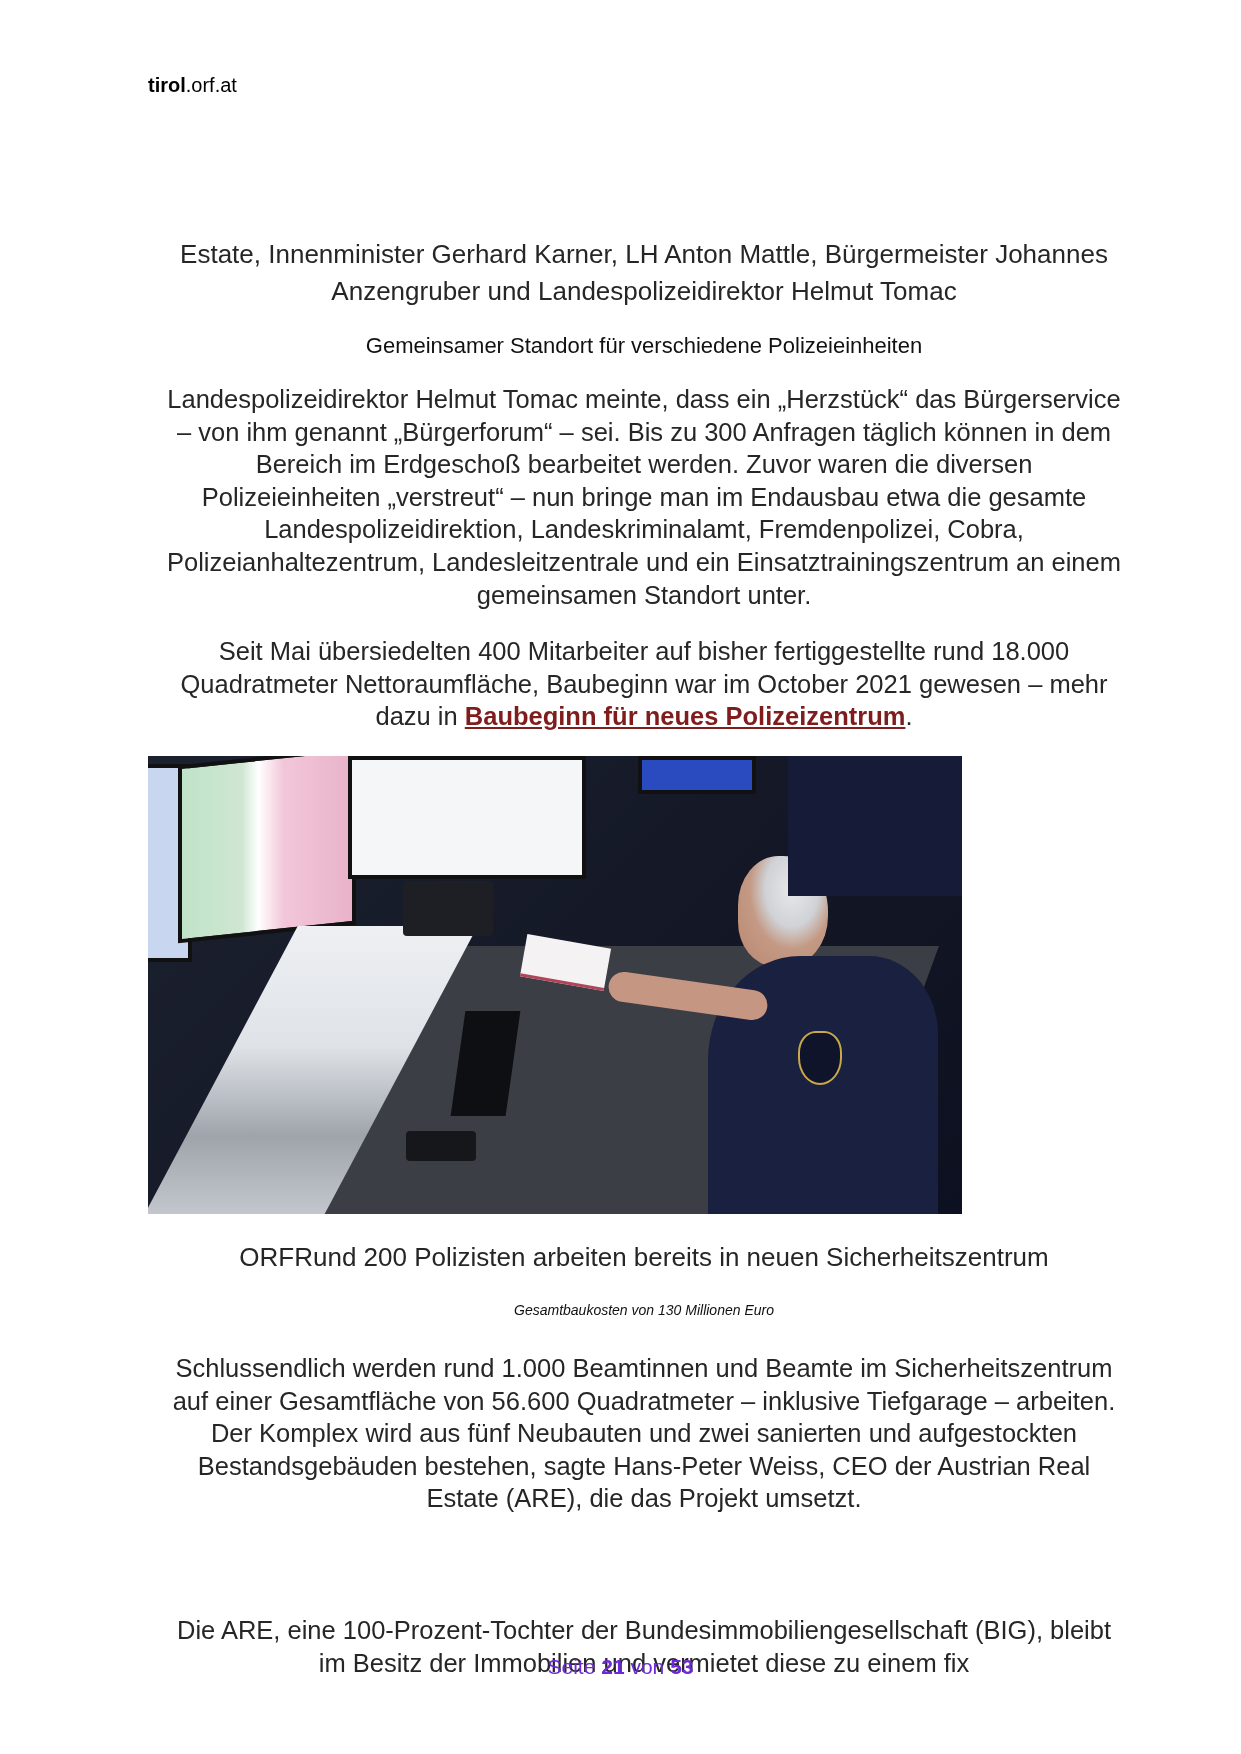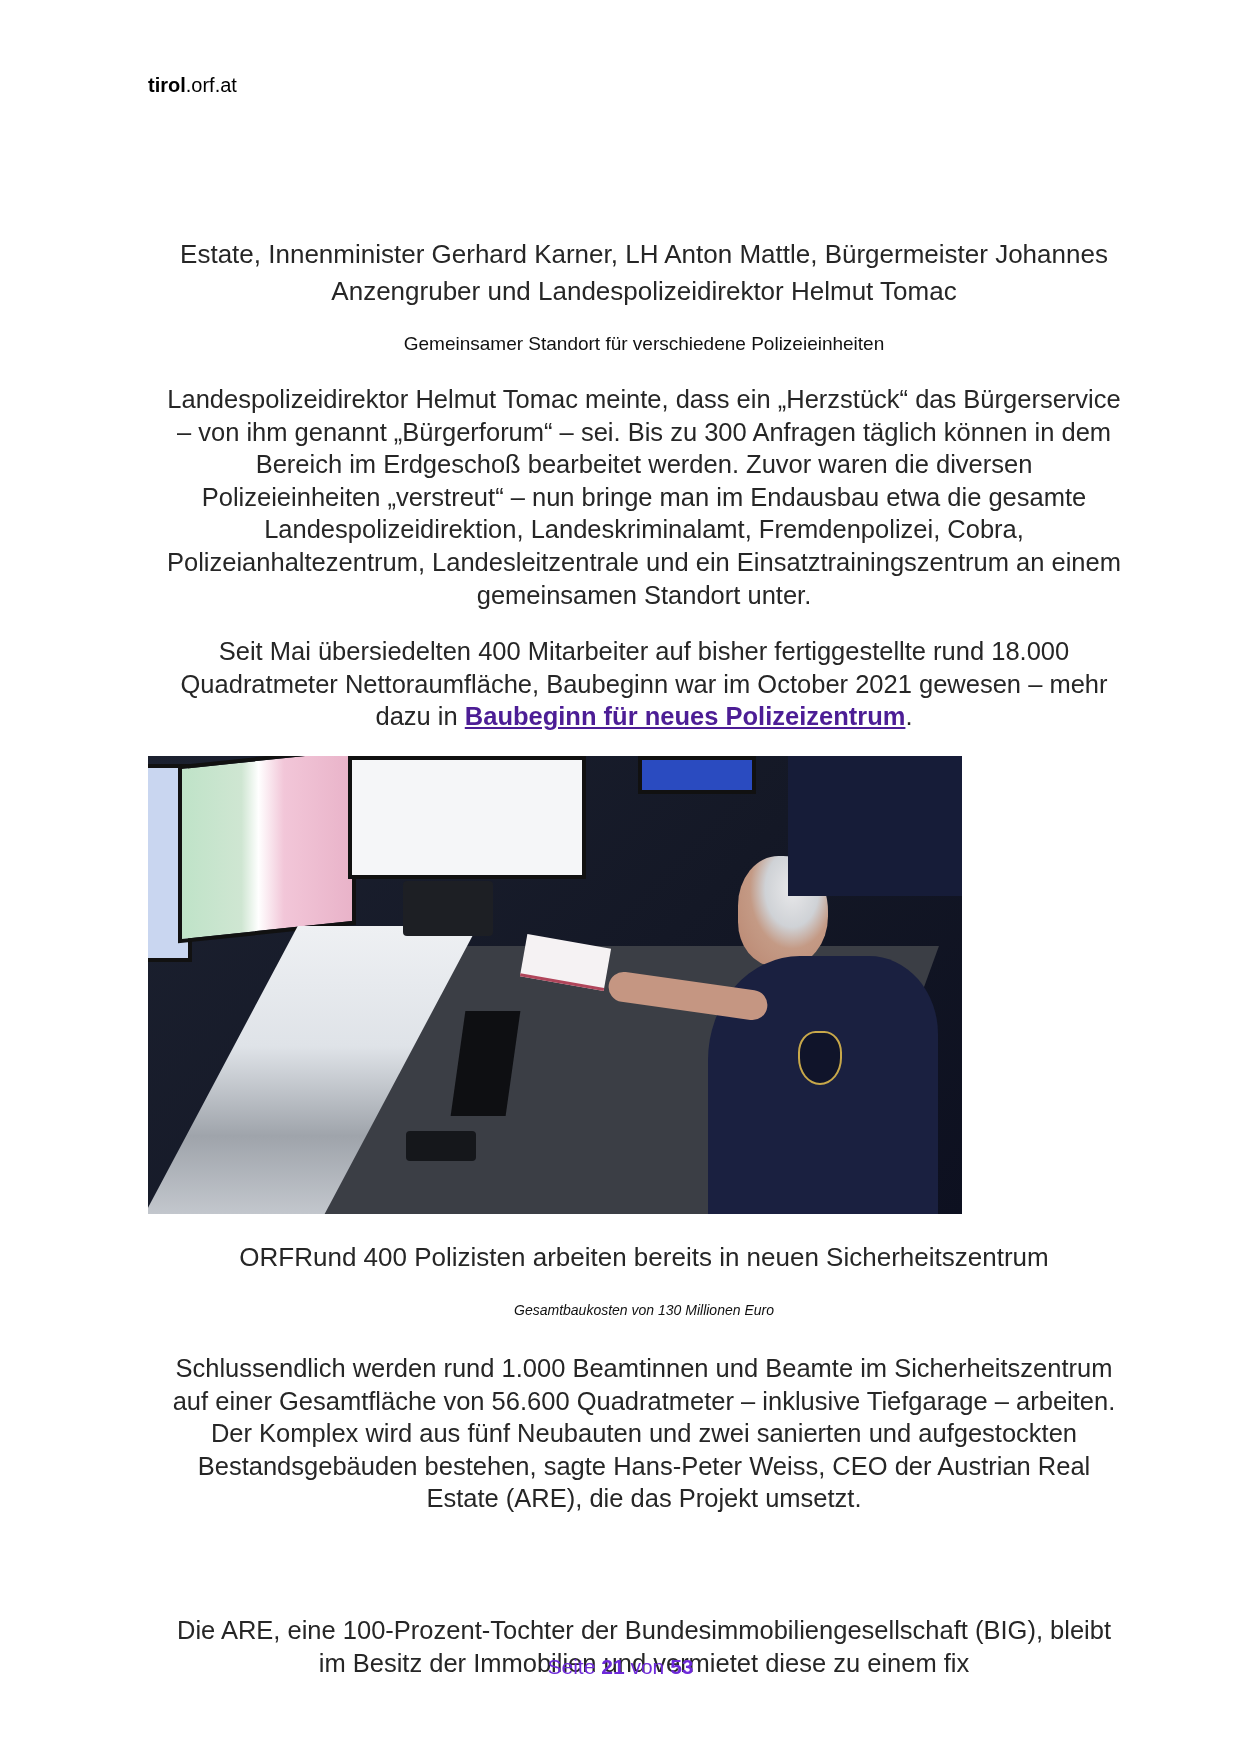--- a/index.html
+++ b/index.html
@@ -2,24 +2,24 @@
 <html><head>
   <meta charset="utf-8">
   <style>
     html, body { margin: 0; padding: 0; background: #ffffff; }
     body { width: 1241px; height: 1754px; position: relative; overflow: hidden;
       font-family: "Liberation Sans", sans-serif; color: #1a1a1a; }
     .header { position: absolute; left: 148px; top: 74px; font-size: 20px; color: #000000; }
     .header b { font-weight: bold; }
     .block { position: absolute; left: 164px; width: 960px; text-align: center; }
     .lead { top: 236px; font-size: 26px; line-height: 37px; color: #262626; }
-    .sub1 { top: 333px; font-size: 19px; color: #111; }
+    .sub1 { top: 333px; font-size: 22px; color: #111; }
     .p1 { top: 383px; font-size: 25.5px; line-height: 32.6px; color: #262626; }
     .p2 { top: 635px; font-size: 25.5px; line-height: 32.6px; color: #262626; }
-    .p2 a { color: #4c1d95; font-weight: bold; text-decoration: underline; }
+    .p2 a { color: #7f1d1d; font-weight: bold; text-decoration: underline; }
     .photo { position: absolute; left: 148px; top: 756px; width: 814px; height: 458px;
       background: linear-gradient(135deg, #1c2130 0%, #141826 55%, #0d1020 100%); overflow: hidden; }
     .caption { top: 1242px; font-size: 26px; color: #262626; }
     .sub2 { top: 1302px; font-size: 14px; color: #111; font-style: italic; }
     .p3 { top: 1352px; font-size: 25.5px; line-height: 32.6px; color: #262626; }
     .p4 { top: 1570px; font-size: 25.5px; line-height: 32.6px; color: #262626; margin-top: 44px; }
     .footer { position: absolute; left: 0; width: 1241px; top: 1655px; text-align: center; font-size: 21px; color: #6d28d9; }
     .footer b { font-weight: bold; }
     
     .mon { position: absolute; background: #e8eef8; border: 4px solid #111; }
@@ -59,21 +59,21 @@
   <div style="position:absolute; left:310px; top:255px; width:55px; height:105px; background:#0e0f12; transform:skewX(-8deg);"></div>
   <div style="position:absolute; left:258px; top:375px; width:70px; height:30px; background:#15171b; border-radius:4px;"></div>
 
   <div class="person" style="left:590px; top:100px; width:90px; height:110px; background:radial-gradient(ellipse at 60% 30%, #e8e8ea 0%, #cfd2d6 35%, #c49a85 55%, #b9856f 100%); border-radius:45% 50% 45% 40%;"></div>
   <div class="person" style="left:560px; top:200px; width:230px; height:260px; background:#1a2040; border-radius:40% 30% 0 0;"></div>
   <div class="person" style="left:460px; top:225px; width:160px; height:30px; background:#c59682; border-radius:15px; transform:rotate(8deg);"></div>
   <div class="person" style="left:650px; top:275px; width:40px; height:50px; background:#10142a; border:2px solid #c8a84a; border-radius:40% 40% 50% 50%;"></div>
   <div class="person" style="left:640px; top:0px; width:180px; height:140px; background:#161c38;"></div>
 </div>
 
-<div class="block caption">ORFRund 400 Polizisten arbeiten bereits in neuen Sicherheitszentrum</div>
+<div class="block caption">ORFRund 200 Polizisten arbeiten bereits in neuen Sicherheitszentrum</div>
 
 <div class="block sub2">Gesamtbaukosten von 130 Millionen Euro</div>
 
 <div class="block p3">Schlussendlich werden rund 1.000 Beamtinnen und Beamte im Sicherheitszentrum auf einer Gesamtfläche von 56.600 Quadratmeter – inklusive Tiefgarage – arbeiten. Der Komplex wird aus fünf Neubauten und zwei sanierten und aufgestockten Bestandsgebäuden bestehen, sagte Hans-Peter Weiss, CEO der Austrian Real Estate (ARE), die das Projekt umsetzt.</div>
 
 <div class="block p4">Die ARE, eine 100-Prozent-Tochter der Bundesimmobiliengesellschaft (BIG), bleibt im Besitz der Immobilien und vermietet diese zu einem fix</div>
 
 <div class="footer">
   <span>Seite</span>
   <b>21</b>

